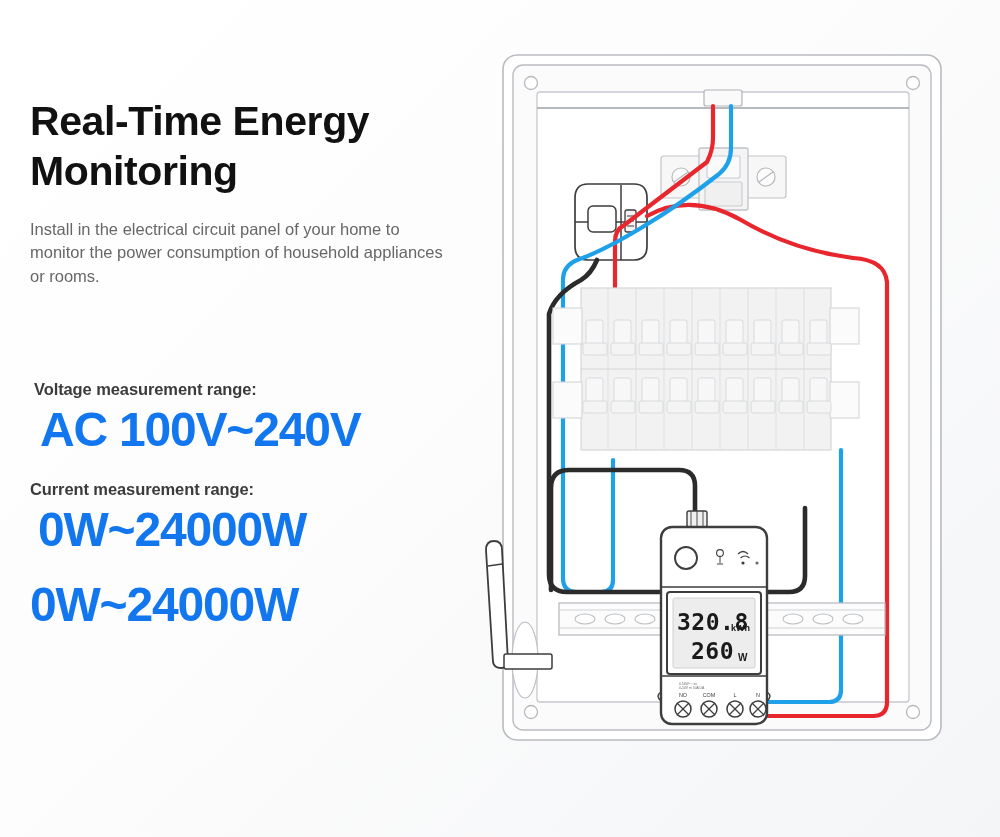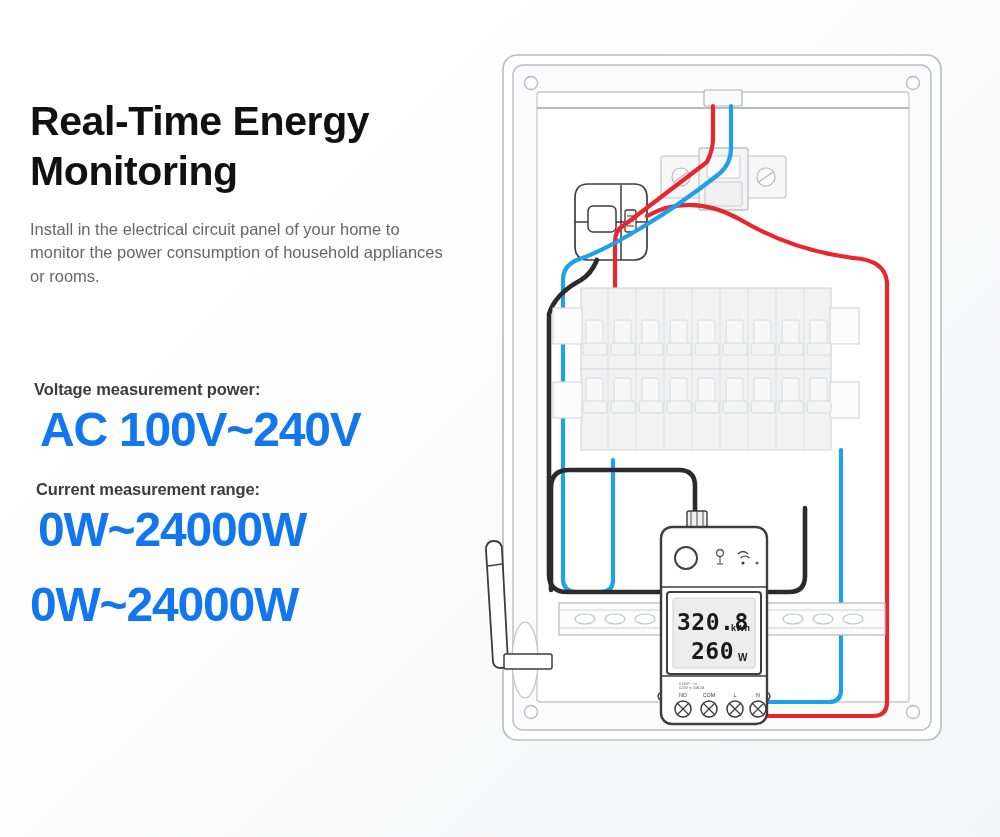--- a/index.html
+++ b/index.html
@@ -27,21 +27,21 @@
   .spec-label{
     font-size:16.5px;font-weight:bold;color:#3b3b3b;margin:0 0 6px 0;
     letter-spacing:-0.1px;
   }
   .spec-value{
     font-size:48px;font-weight:bold;color:#1277EF;margin:0;
     letter-spacing:-1.2px;line-height:1.06;
   }
   .spec.indent1 .spec-label{margin-left:4px;}
   .spec.indent1 .spec-value{margin-left:10px;}
-  .spec.indent2 .spec-label{margin-left:6px;}
+  .spec.indent2 .spec-label{margin-left:0;}
   .spec.indent2 .spec-value{margin-left:8px;}
   .spec.indent3 .spec-label{margin-left:8px;}
   .spec.indent3 .spec-value{margin-left:0px;}
 
   
   .diagram{position:absolute;left:455px;top:30px;width:545px;height:790px;}
   .diagram svg{display:block;}
 
   .lcd-text{font-family:"DejaVu Sans Mono",monospace;}
 </style>
@@ -50,21 +50,21 @@
 
 <div class="page">
 
   <div class="left">
     <h1 class="headline">Real-Time Energy Monitoring</h1>
     <p class="subcopy">Install in the electrical circuit panel of your home to monitor the power consumption of household appliances or rooms.</p>
   </div>
 
   <div class="specs">
     <div class="spec indent1">
-      <p class="spec-label">Voltage measurement power:</p>
+      <p class="spec-label">Voltage measurement range:</p>
       <p class="spec-value">AC 100V~240V</p>
     </div>
     <div class="spec indent2">
       <p class="spec-label">Current measurement range:</p>
       <p class="spec-value">0W~24000W</p>
     </div>
     <div class="spec indent3">
       <p class="spec-value">0W~24000W</p>
     </div>
   </div>

